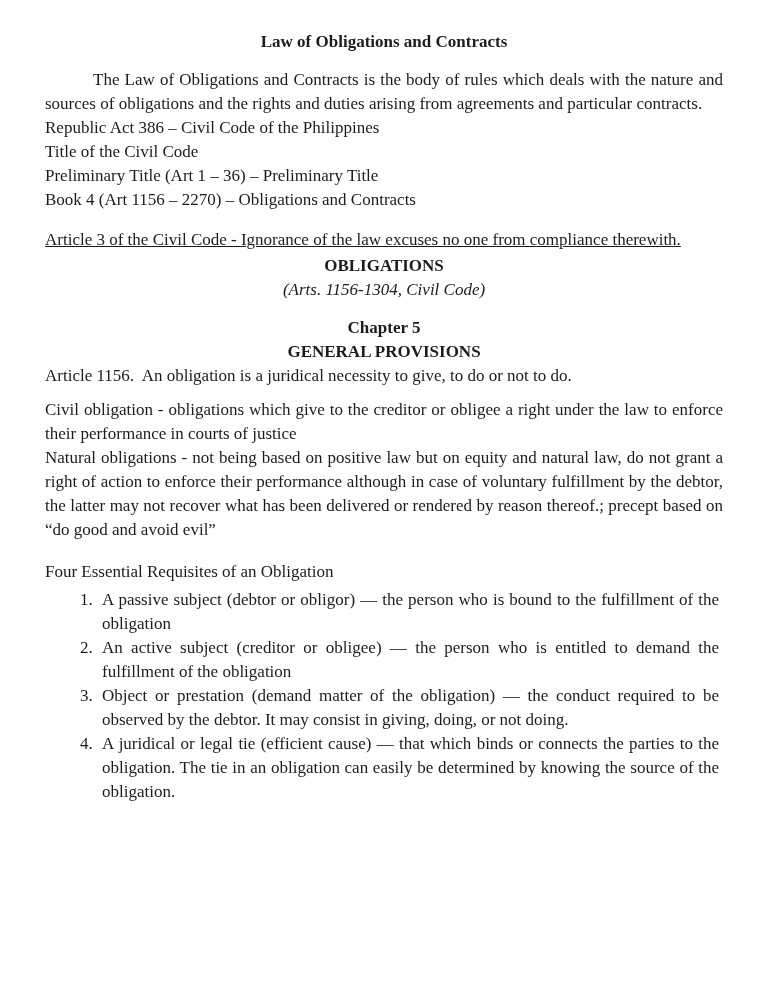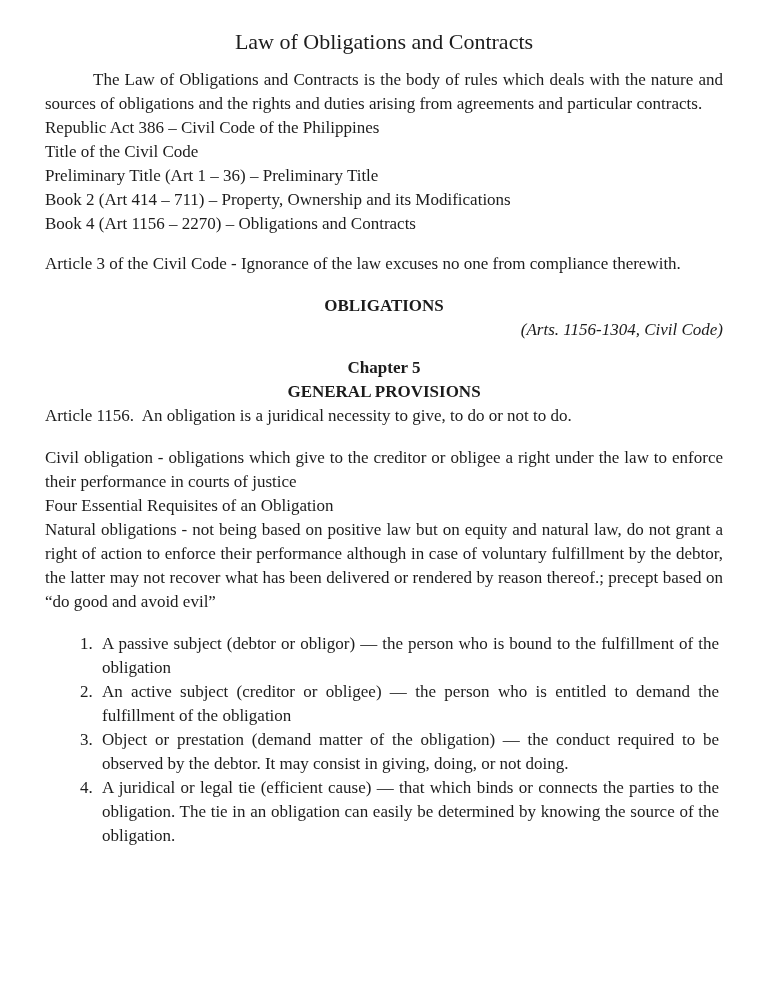--- a/index.html
+++ b/index.html
@@ -14,22 +14,22 @@
     background: #ffffff;
     color: #1c1c1c;
     font-family: "Liberation Serif", "DejaVu Serif", serif;
     font-size: 17px;
     line-height: 24px;
     box-sizing: border-box;
     padding: 30px 45px 0 45px;
     overflow: hidden;
   }
   .doc-title {
-    font-size: 22px;
-    font-weight: normal;
+    font-size: 17px;
+    font-weight: bold;
     text-align: center;
     margin: 0 0 14px 0;
   }
   .para {
     margin: 0;
     text-align: justify;
   }
   .intro {
     text-indent: 48px;
   }
@@ -37,32 +37,33 @@
     margin: 0 0 16px 0;
   }
   .outline .line {
     white-space: nowrap;
   }
   .single-line {
     margin: 0;
     text-align: left;
   }
   .article3 {
-    margin-bottom: 18px;
+    margin-bottom: 2px;
+    text-decoration: underline;
   }
   .center-block {
     text-align: center;
     margin: 0;
   }
   .title-block { margin-bottom: 14px; }
   .bold-line { font-weight: bold; }
-  .italic-line { font-style: italic; text-align: right; }
+  .italic-line { font-style: italic; }
   .article1156 {
     white-space: pre-wrap;
-    margin-bottom: 18px;
+    margin-bottom: 10px;
   }
   .civil-para { margin-bottom: 0; }
   .natural-para { margin-bottom: 18px; }
   .requisites-heading { margin: 0; }
   ol.requisites {
     margin: 4px;
     padding: 0 0 0 48px;
     list-style: decimal outside;
   }
   ol.requisites li {
@@ -76,43 +77,42 @@
 <div class="page">
 
   <h1 class="doc-title">Law of Obligations and Contracts</h1>
 
   <p class="para intro">The Law of Obligations and Contracts is the body of rules which deals with the nature and sources of obligations and the rights and duties arising from agreements and particular contracts.</p>
 
   <div class="outline">
     <div class="line">Republic Act 386 – Civil Code of the Philippines</div>
     <div class="line">Title of the Civil Code</div>
     <div class="line">Preliminary Title (Art 1 – 36) – Preliminary Title</div>
-    <div class="line">Book 2 (Art 414 – 711) – Property, Ownership and its Modifications</div>
     <div class="line">Book 4 (Art 1156 – 2270) – Obligations and Contracts</div>
   </div>
 
   <p class="para single-line article3">Article 3 of the Civil Code - Ignorance of the law excuses no one from compliance therewith.</p>
 
   <div class="center-block title-block">
     <div class="bold-line">OBLIGATIONS</div>
     <div class="italic-line">(Arts. 1156-1304, Civil Code)</div>
   </div>
 
   <div class="center-block chapter-block">
     <div class="bold-line">Chapter 5</div>
     <div class="bold-line">GENERAL PROVISIONS</div>
   </div>
 
   <p class="para single-line article1156">Article 1156.  An obligation is a juridical necessity to give, to do or not to do.</p>
 
   <p class="para civil-para">Civil obligation - obligations which give to the creditor or obligee a right under the law to enforce their performance in courts of justice</p>
 
+  <p class="para natural-para">Natural obligations - not being based on positive law but on equity and natural law, do not grant a right of action to enforce their performance although in case of voluntary fulfillment by the debtor, the latter may not recover what has been delivered or rendered by reason thereof.; precept based on “do good and avoid evil”</p>
+
   <p class="para single-line requisites-heading">Four Essential Requisites of an Obligation</p>
-
-  <p class="para natural-para">Natural obligations - not being based on positive law but on equity and natural law, do not grant a right of action to enforce their performance although in case of voluntary fulfillment by the debtor, the latter may not recover what has been delivered or rendered by reason thereof.; precept based on “do good and avoid evil”</p>
 
   <ol class="requisites">
     <li>A passive subject (debtor or obligor) — the person who is bound to the fulfillment of the obligation</li>
     <li>An active subject (creditor or obligee) — the person who is entitled to demand the fulfillment of the obligation</li>
     <li>Object or prestation (demand matter of the obligation) — the conduct required to be observed by the debtor. It may consist in giving, doing, or not doing.</li>
     <li>A juridical or legal tie (efficient cause) — that which binds or connects the parties to the obligation. The tie in an obligation can easily be determined by knowing the source of the obligation.</li>
   </ol>
 
 </div>
 

